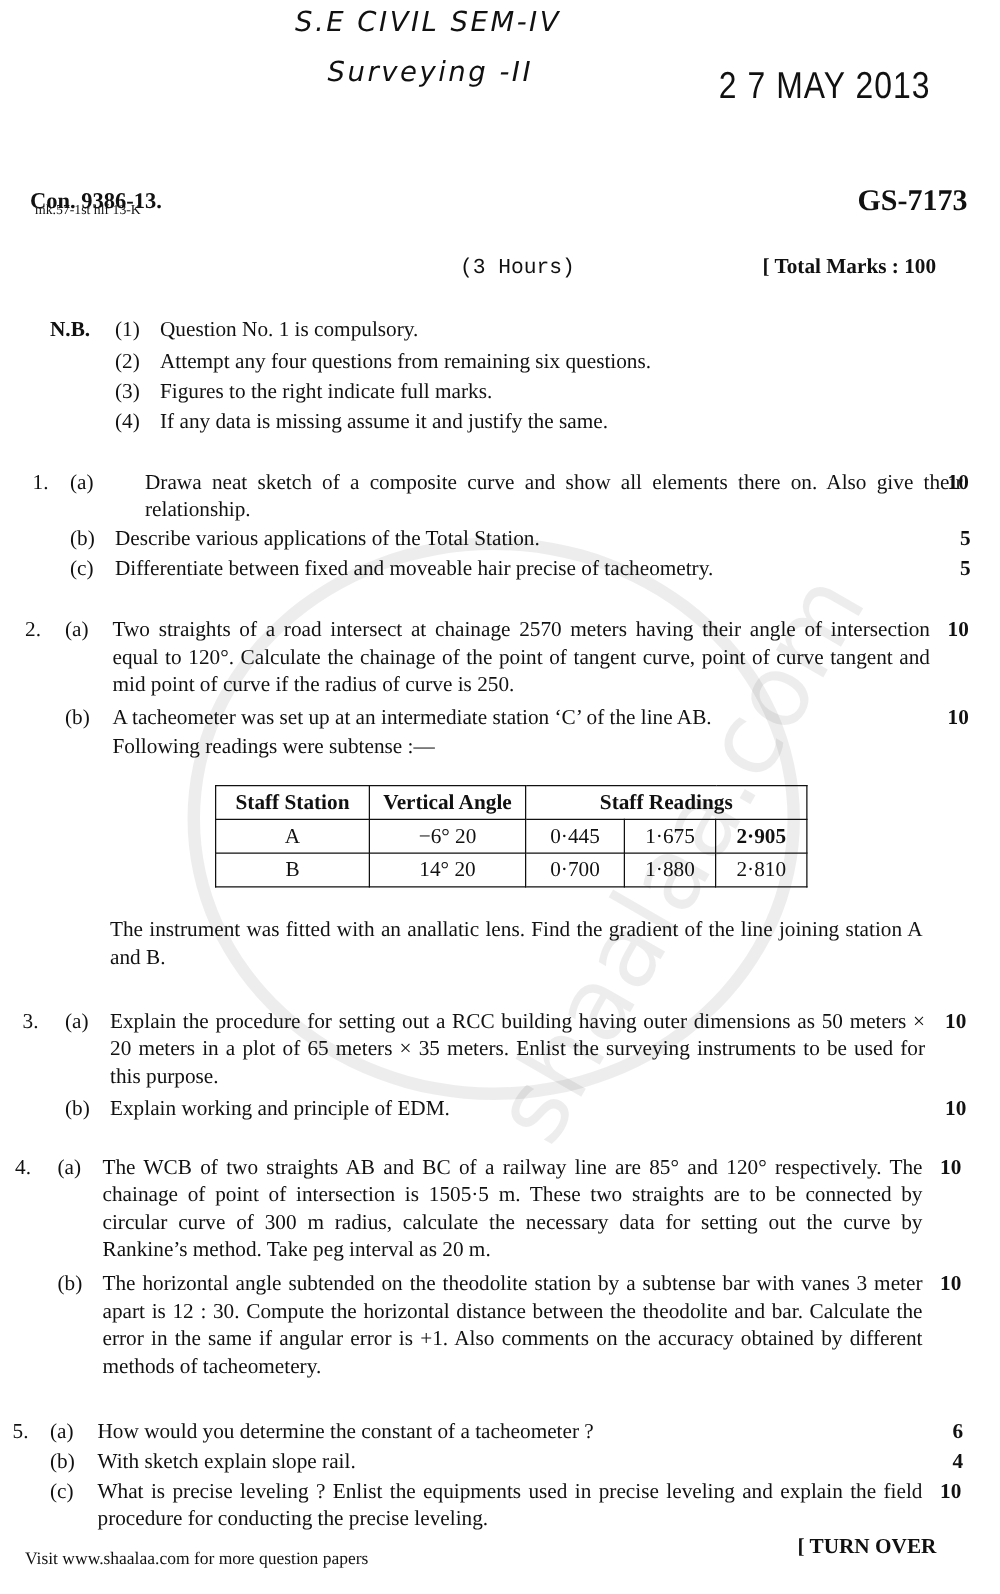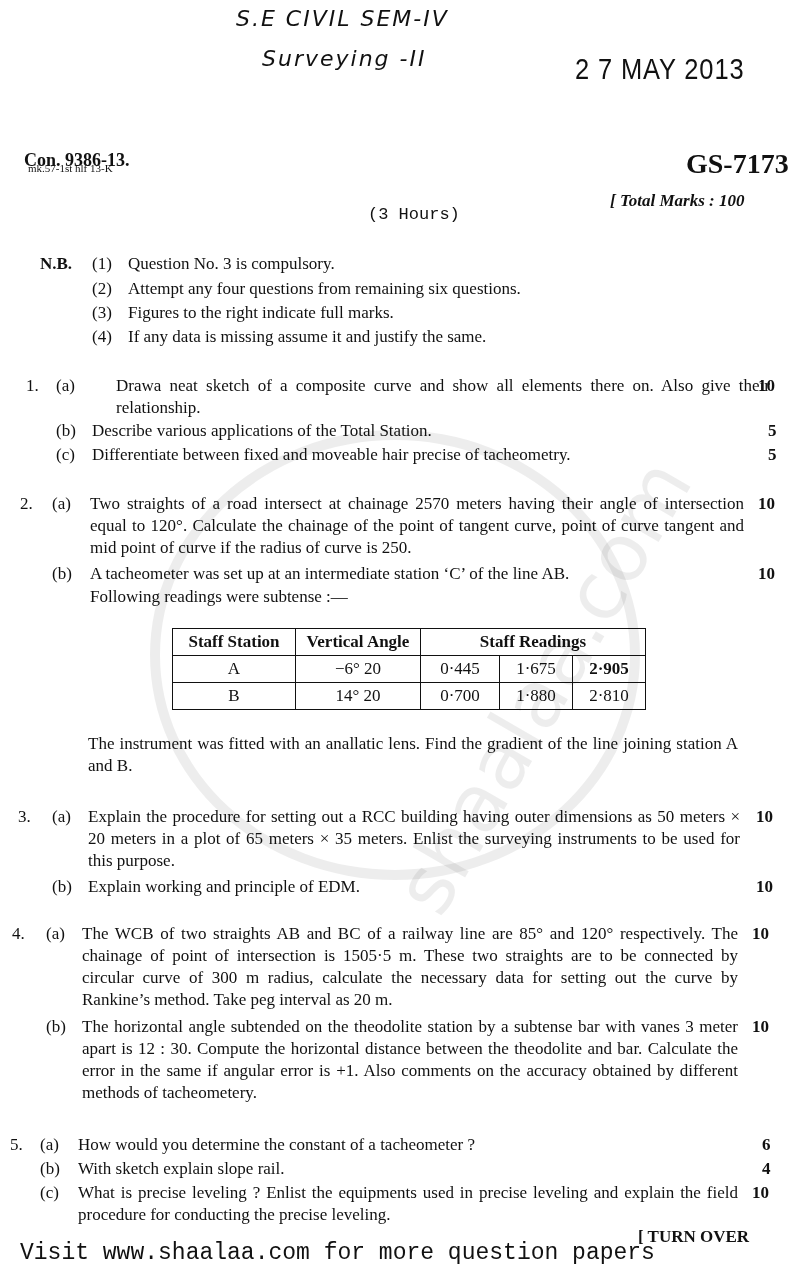--- a/index.html
+++ b/index.html
@@ -35,43 +35,43 @@
       position: absolute; left: 150px; top: 430px; width: 470px; height: 430px;
       border: 10px solid rgba(0,0,0,0.07); border-radius: 50%;
     }
     .watermark-text {
       position: absolute; left: 290px; top: 640px;
       font-family: "DejaVu Sans", sans-serif; font-size: 80px;
       color: rgba(0,0,0,0.07); transform: rotate(-60deg); transform-origin: center;
       white-space: nowrap;
     }
     .footer {
-      font-family: Liberation Mono, monospace; font-size: 23px;
+      font-family: Liberation Serif, serif; font-size: 14px;
     }
   </style>
 </head>
 <body>
 
 <div class="watermark-circle"></div>
 <div class="watermark-text">shaalaa.com</div>
 
 <div class="abs hand" style="left:236px; top:6px;">S.E CIVIL SEM-IV</div>
 <div class="abs hand" style="left:262px; top:46px;">Surveying -II</div>
 <div class="abs stamp" style="left:575px; top:52px;">2 7 MAY 2013</div>
 
 <div class="abs small" style="left:28px; top:122px;margin-top:40px;">mk.57-1st hlf 13-K</div>
 <div class="abs hdr" style="left:24px; top:150px;">Con. 9386-13.</div>
-<div class="abs" style="left:686px; top:148px; font-size:28px; font-weight:bold;">GS-7173</div>
+<div class="abs" style="left:686px; top:148px; font-size:24px; font-weight:bold;">GS-7173</div>
 
 <div class="abs txt" style="left:368px; top:204px;font-family:Liberation Mono, monospace;">(3 Hours)</div>
-<div class="abs txt bold" style="left:610px; top:190px;font-style:italic;">[ Total Marks : 100</div>
+<div class="abs txt bold" style="left:610px; top:202px;">[ Total Marks : 100</div>
 
 <div class="abs txt bold" style="left:40px; top:253px;">N.B.</div>
 <div class="abs txt" style="left:92px; top:253px;">(1)</div>
-<div class="abs txt" style="left:128px; top:253px;">Question No. 3 is compulsory.</div>
+<div class="abs txt" style="left:128px; top:253px;">Question No. 1 is compulsory.</div>
 <div class="abs txt" style="left:92px; top:278px;">(2)</div>
 <div class="abs txt" style="left:128px; top:278px;">Attempt any four questions from remaining six questions.</div>
 <div class="abs txt" style="left:92px; top:302px;">(3)</div>
 <div class="abs txt" style="left:128px; top:302px;">Figures to the right indicate full marks.</div>
 <div class="abs txt" style="left:92px; top:326px;">(4)</div>
 <div class="abs txt" style="left:128px; top:326px;">If any data is missing assume it and justify the same.</div>
 
 <div class="abs txt" style="left:26px; top:375px;">1.</div>
 <div class="abs txt" style="left:56px; top:375px;">(a)</div>
 <div class="abs txt" style="left:92px; top:375px; width:654px; text-align:justify;margin-left:24px;">Drawa neat sketch of a composite curve and show all elements there on. Also give their relationship.</div>

